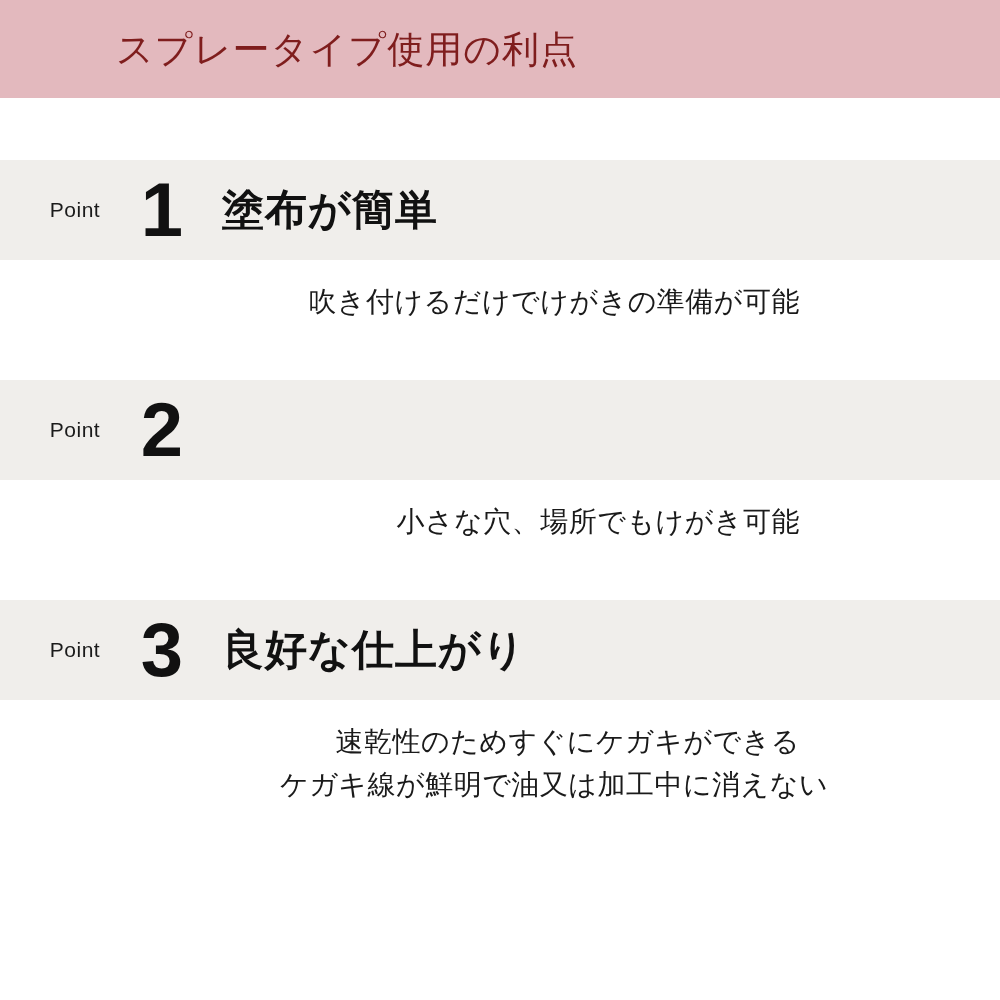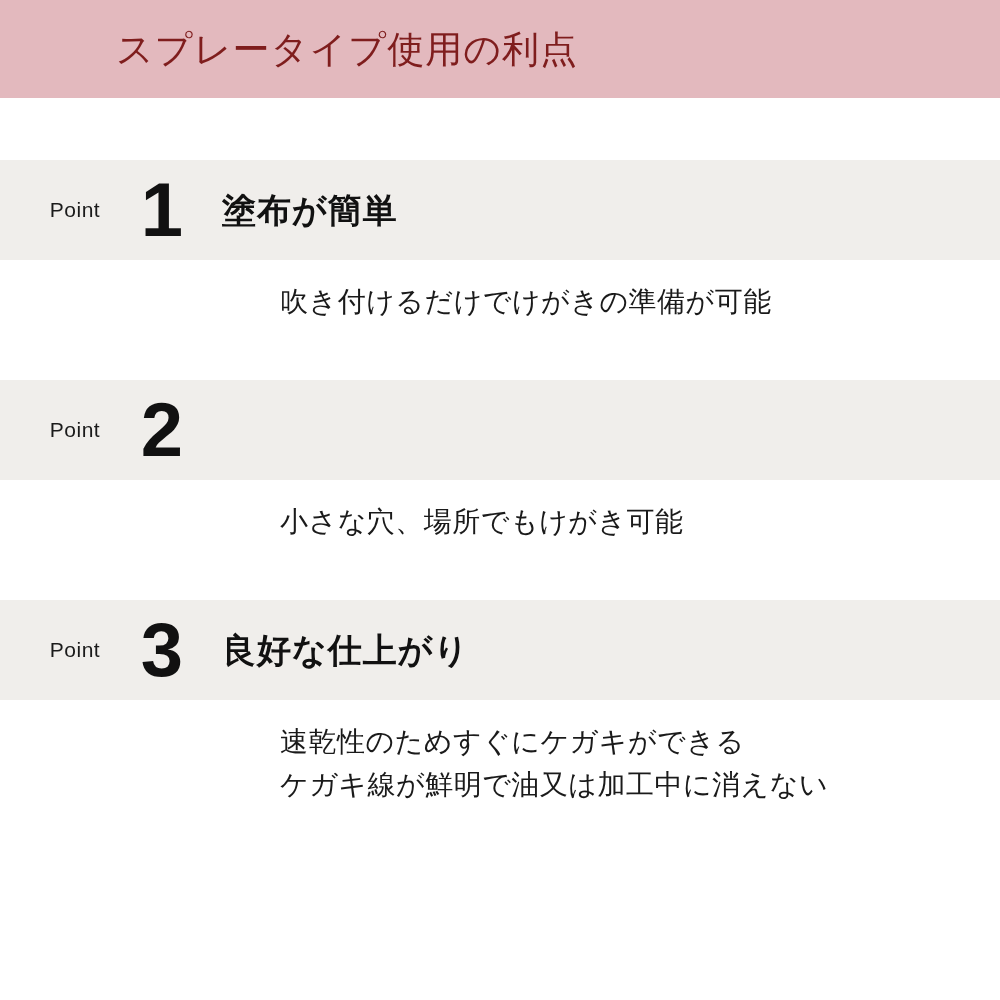--- a/index.html
+++ b/index.html
@@ -68,37 +68,38 @@
   .point-number {
     width: 92px;
     text-align: center;
     font-size: 76px;
     font-weight: 700;
     line-height: 1;
     color: #111111;
     font-family: "Liberation Sans", "DejaVu Sans", sans-serif;
   }
   .point-heading {
-    font-size: 34px;
+    font-size: 42px;
     font-weight: 700;
     letter-spacing: 1px;
     color: #111111;
     line-height: 1;
     padding-left: 14px;
   }
   .point-desc {
     padding-left: 280px;
     padding-top: 20px;
   }
   .desc-line {
     font-size: 28px;
     line-height: 1.55;
     color: #1a1a1a;
     letter-spacing: 0.5px;
     white-space: nowrap;
+    text-align: right;
   }
 </style>
 </head>
 <body>
 
 <div class="page">
 
   <div class="header-band">
     <div class="header-title">スプレータイプ使用の利点</div>
   </div>

